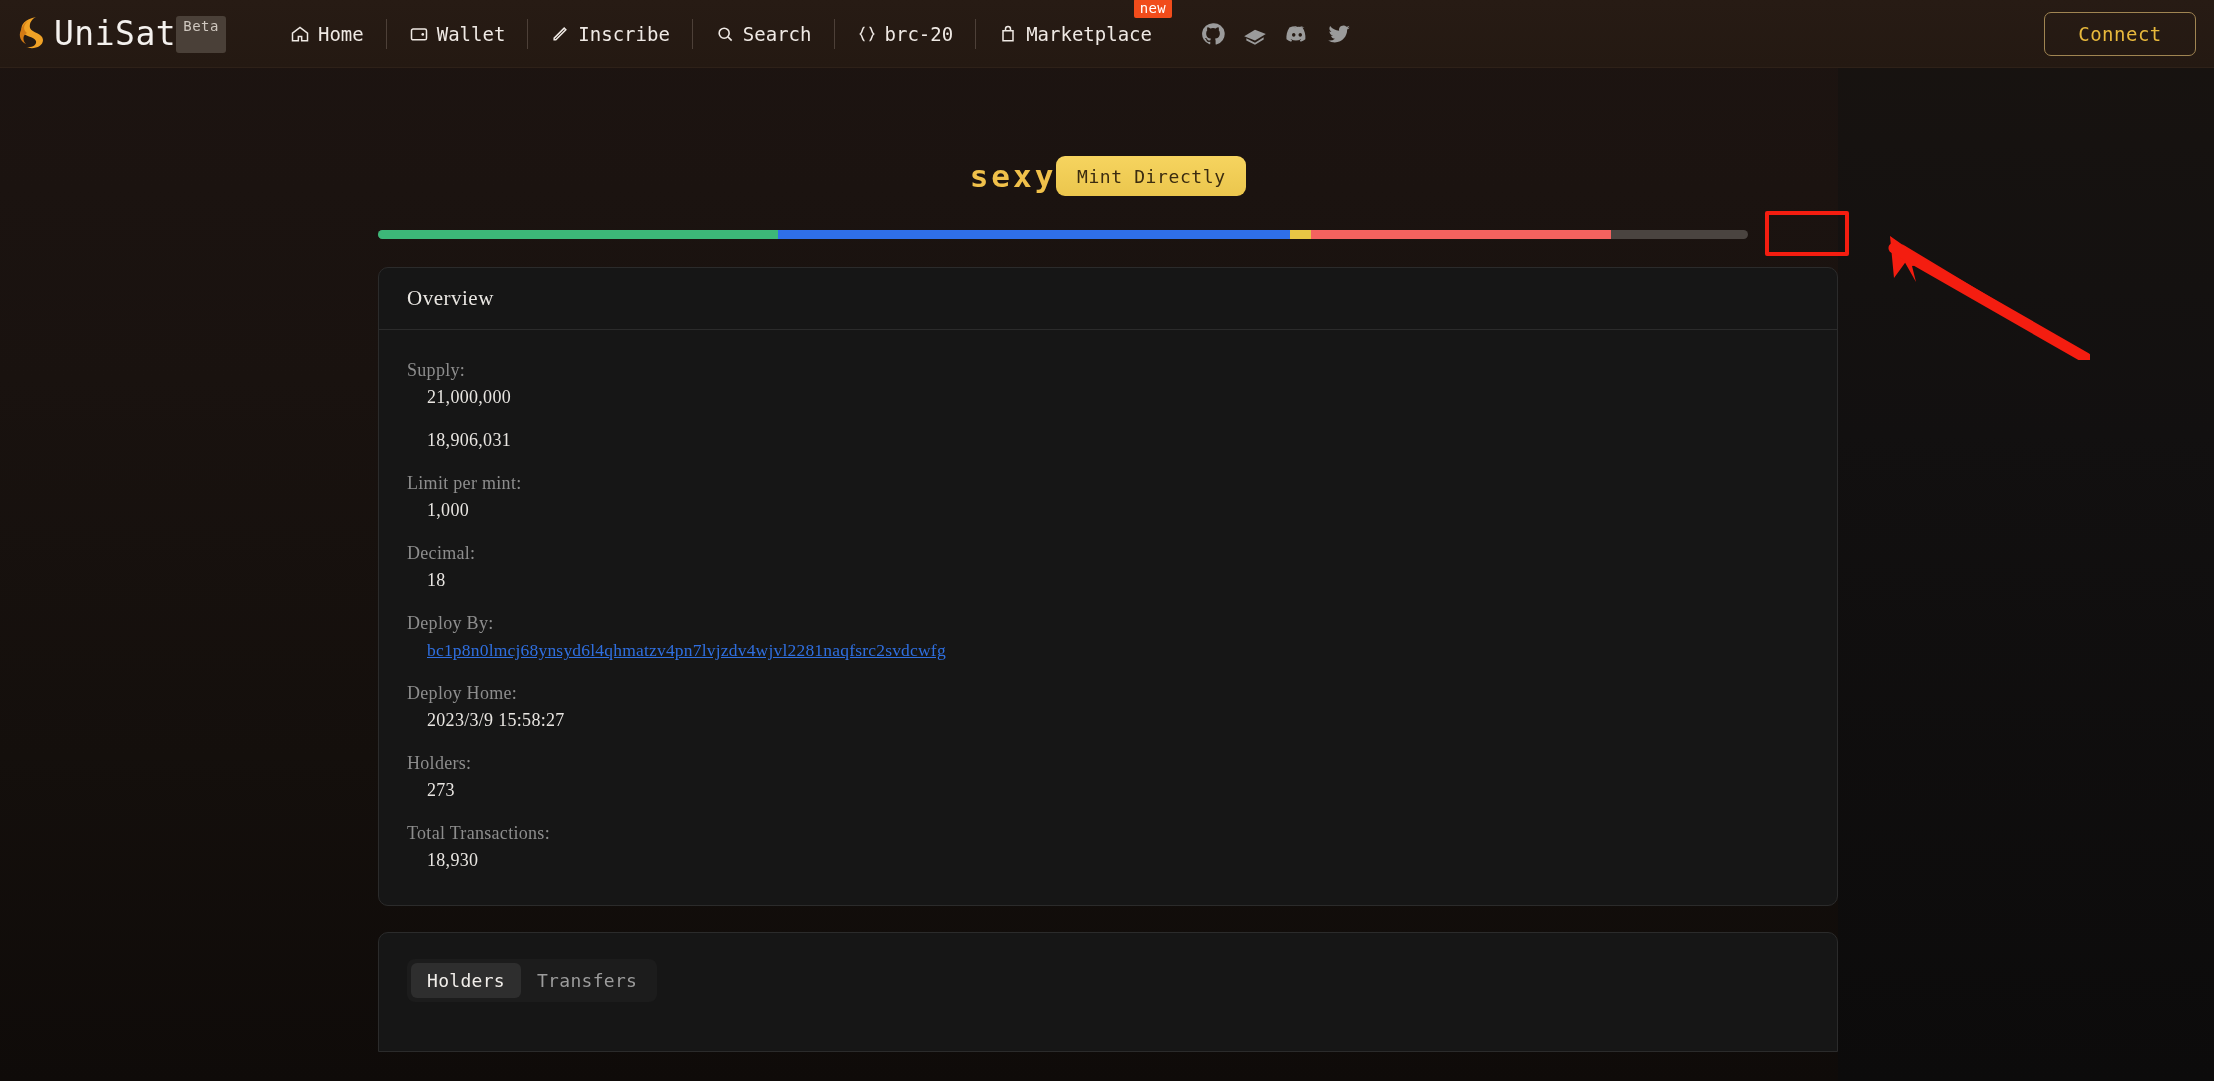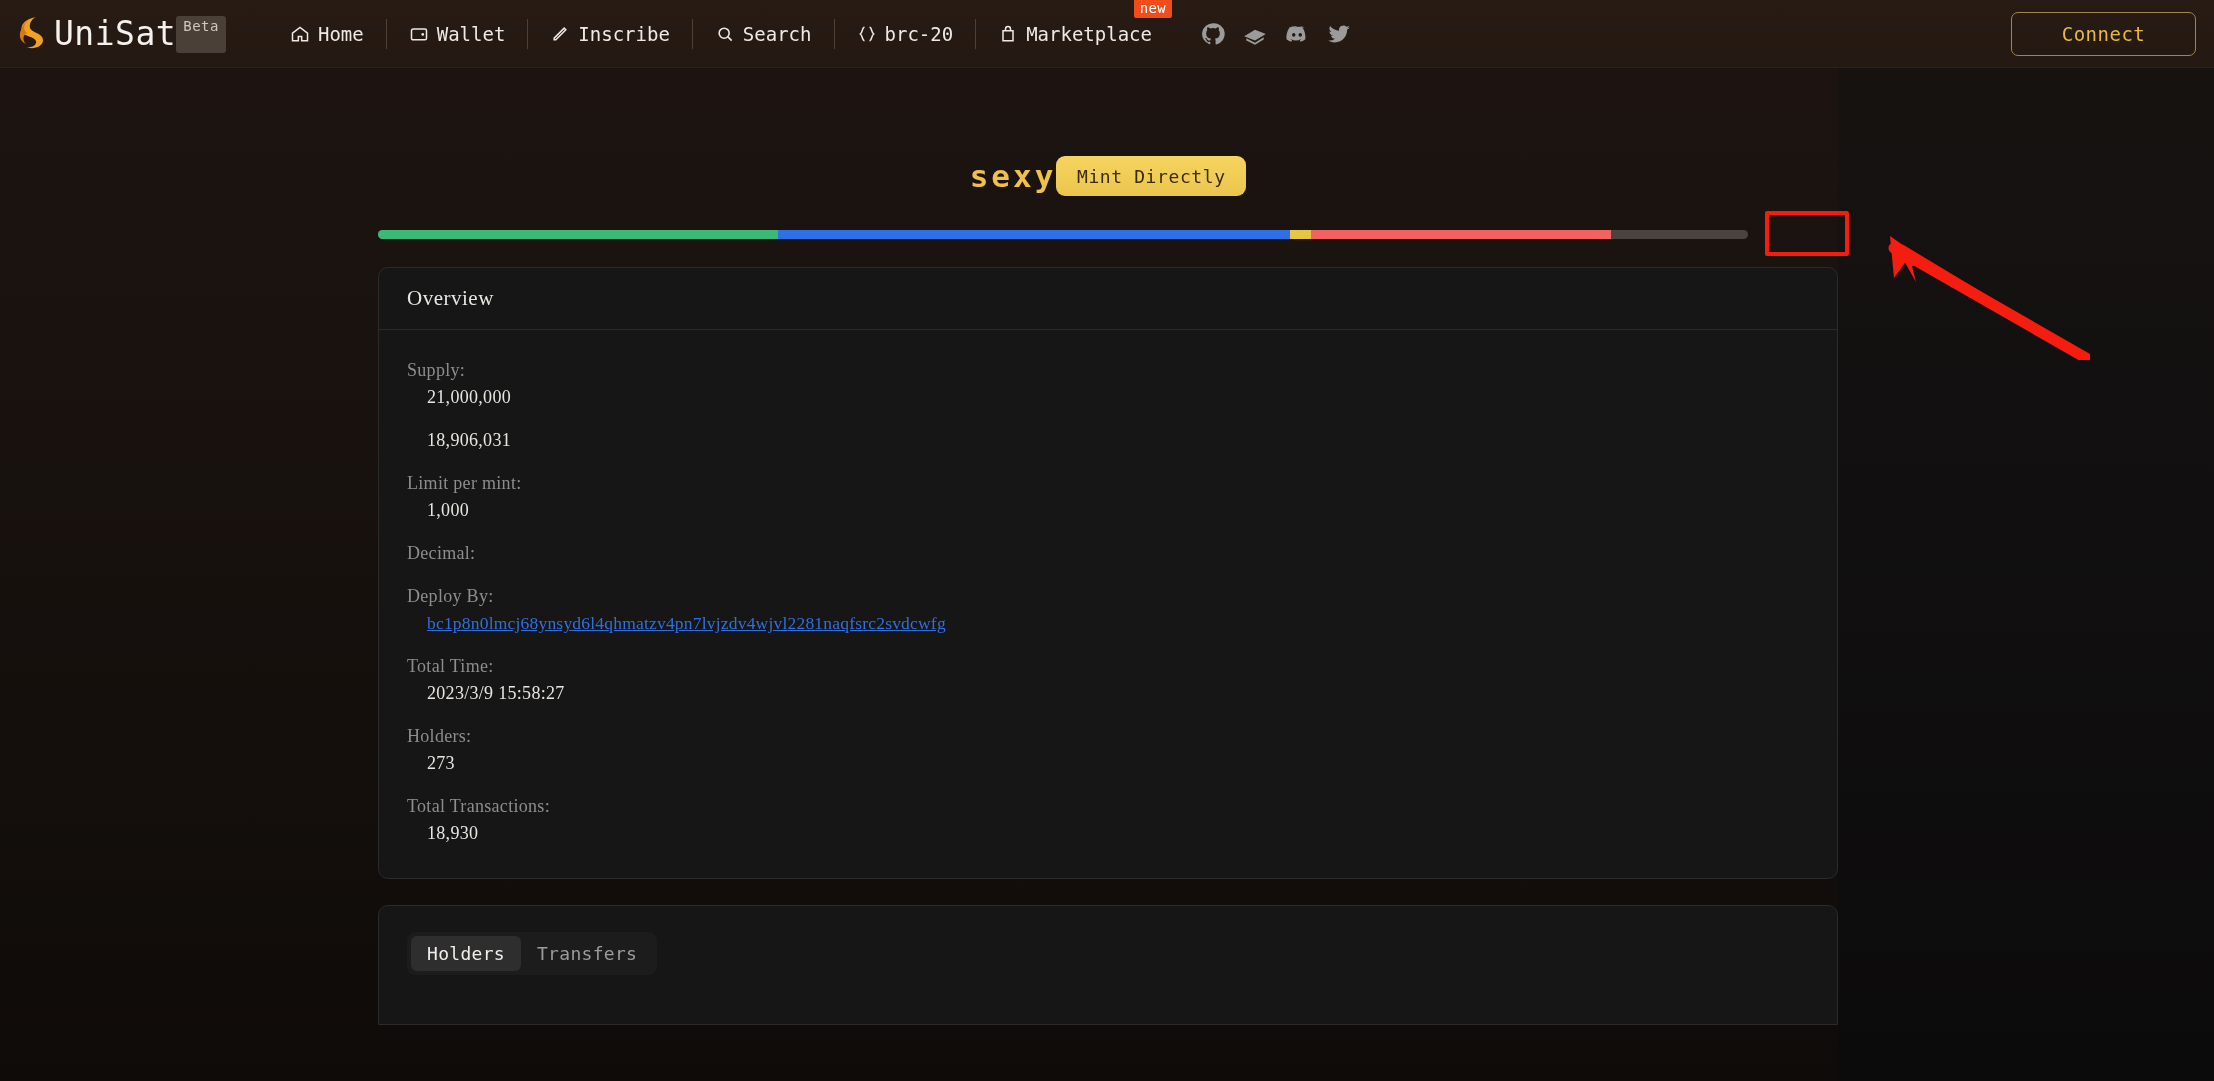--- a/index.html
+++ b/index.html
@@ -53,21 +53,21 @@
   .nav-icon { width: 20px; height: 20px; display: block; flex: 0 0 auto; }
   .badge-new {
     position: absolute; top: -14px; right: 2px;
     background: #f14c1b; color: #fff; font-size: 14px;
     padding: 1px 6px 2px; border-radius: 2px; letter-spacing: .3px;
   }
   .socials { display: flex; align-items: center; gap: 16px; margin-left: 26px; }
   .social-icon { width: 26px; height: 26px; display:block; cursor: pointer; }
   .connect-btn {
     position: absolute; right: 18px; top: 12px;
-    width: 185px; height: 44px;
+    width: 152px; height: 44px;
     border: 1px solid #a08552; border-radius: 7px;
     background: transparent; color: #e8b93c;
     font-size: 19px; letter-spacing: .5px;
     display: flex; align-items: center; justify-content: center;
     cursor: pointer;
     font-family: "DejaVu Sans Mono","Liberation Mono",monospace;
   }
 
   
   .content { position: absolute; left: 378px; top: 68px; width: 1460px; }
@@ -267,24 +267,25 @@
           </div>
           <div class="field">
             <div class="field-value">18,906,031</div>
           </div>
           <div class="field">
             <div class="field-label">Limit per mint:</div>
             <div class="field-value">1,000</div>
           </div>
           <div class="field">
             <div class="field-label">Decimal:</div>
+            <div class="field-value">18</div>
           </div>
           <div class="field"><div class="field-label">Deploy By:</div><a class="field-link">bc1p8n0lmcj68ynsyd6l4qhmatzv4pn7lvjzdv4wjvl2281naqfsrc2svdcwfg</a></div>
           <div class="field">
-            <div class="field-label">Total Time:</div>
+            <div class="field-label">Deploy Home:</div>
             <div class="field-value">2023/3/9 15:58:27</div>
           </div>
           <div class="field">
             <div class="field-label">Holders:</div>
             <div class="field-value">273</div>
           </div>
           <div class="field">
             <div class="field-label">Total Transactions:</div>
             <div class="field-value">18,930</div>
           </div>

